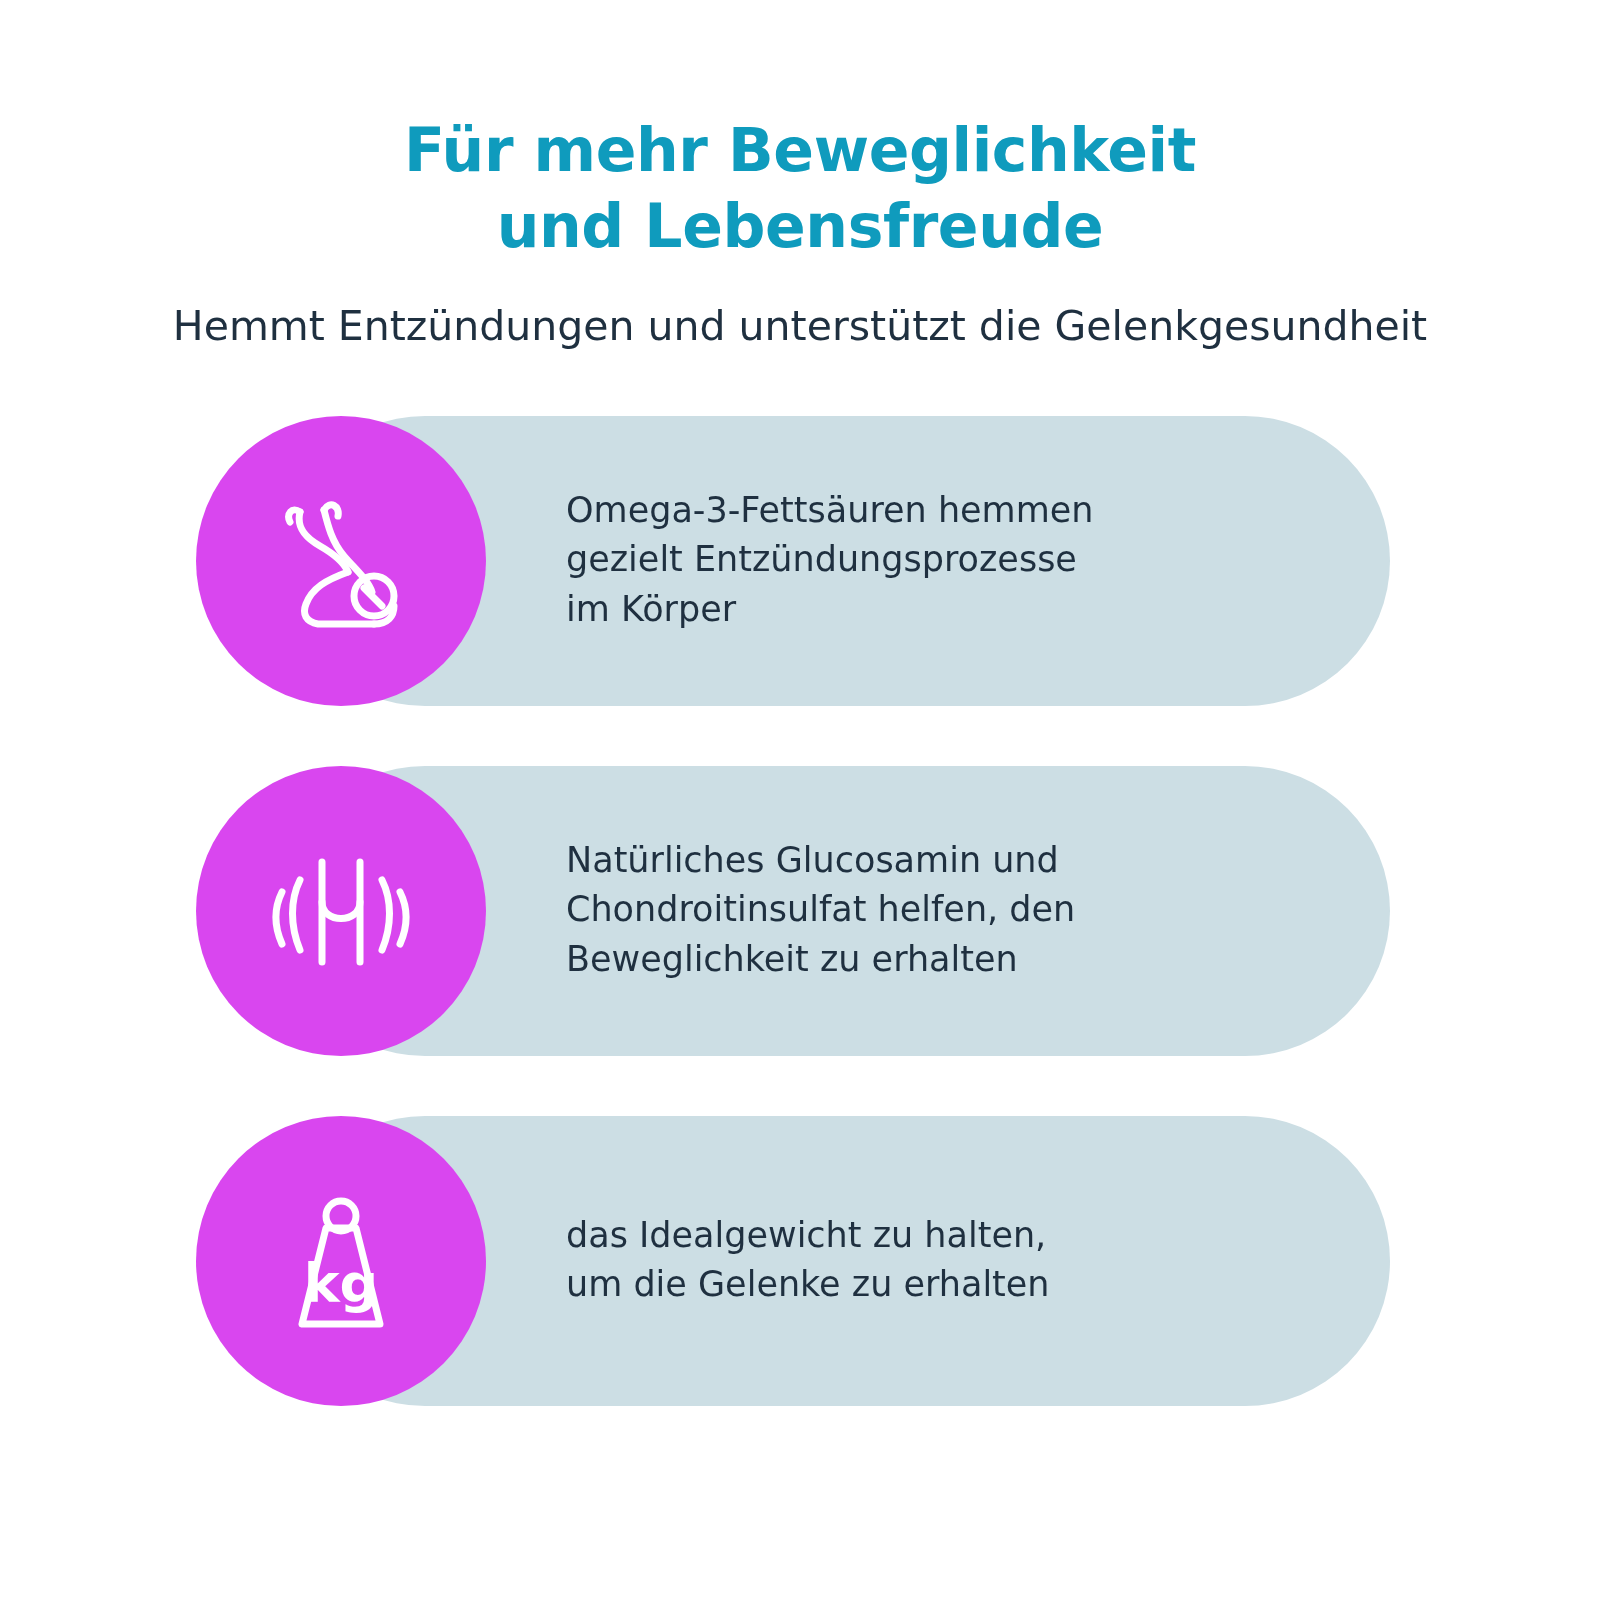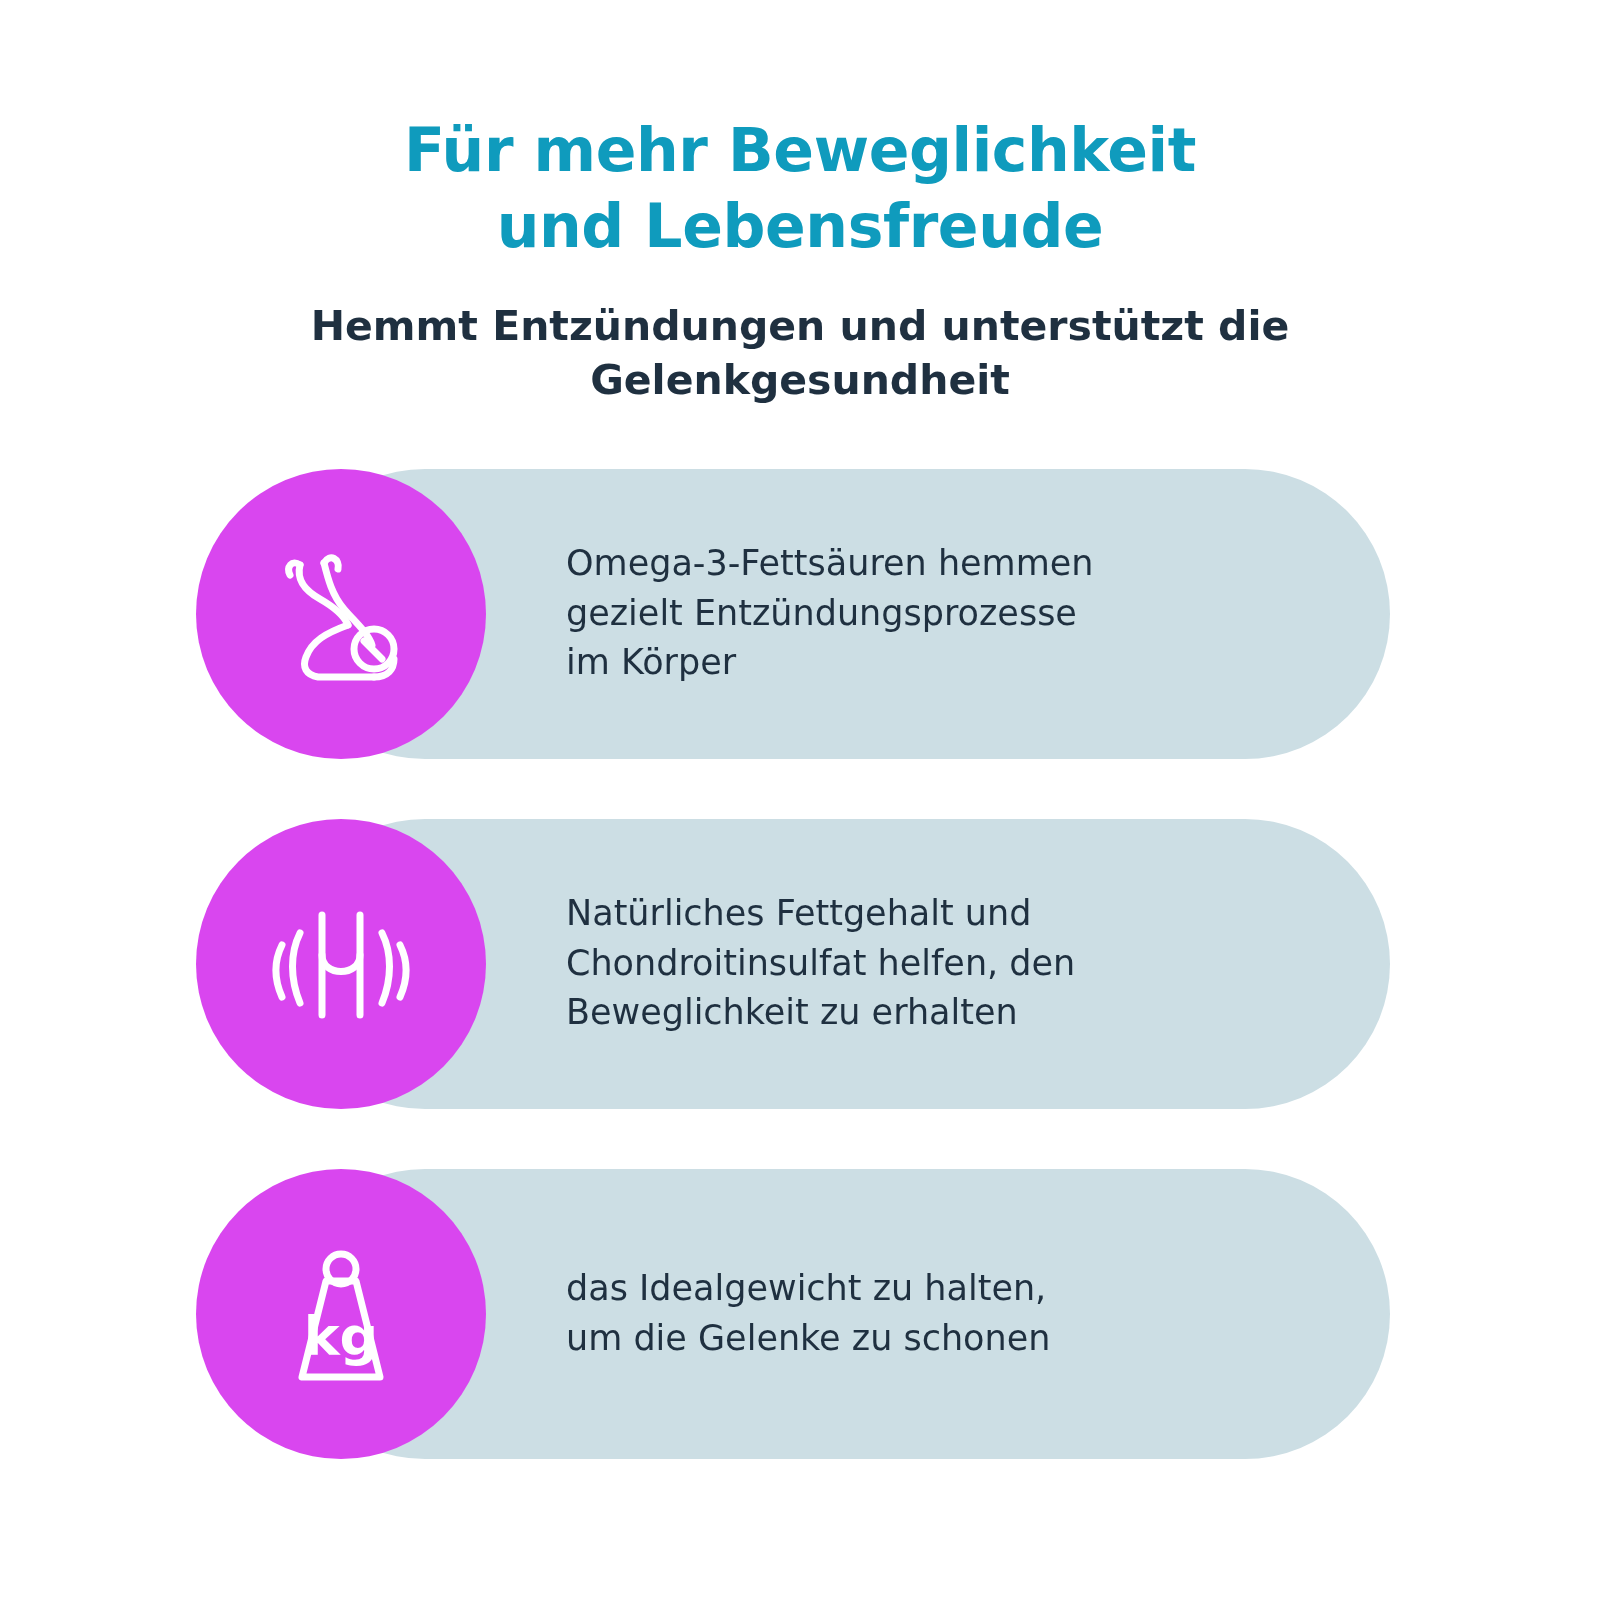--- a/index.html
+++ b/index.html
@@ -34,21 +34,21 @@
     margin: 0 auto;
     max-width: 1100px;
   }
   .title .line {
     display: block;
   }
   .subtitle {
     margin: 36px auto 0;
     color: #1f3040;
     font-size: 41px;
-    font-weight: 700;
+    font-weight: 400;
     line-height: 1.3;
     max-width: 1400px;
   }
 
   
   .features {
     margin-top: 62px;
     position: relative;
   }
   .feature-row {
@@ -144,35 +144,35 @@
           <path d="M66 36 L66 76 C66 98, 104 98, 104 76 L104 36"></path>
           <path d="M66 76 L66 136"></path>
           <path d="M104 76 L104 136"></path>
           <path d="M44 54 C34 74, 34 100, 44 124"></path>
           <path d="M126 54 C136 74, 136 100, 126 124"></path>
           <path d="M26 66 C18 82, 18 100, 26 118"></path>
           <path d="M144 66 C152 82, 152 100, 144 118"></path>
         </svg>
       </div>
       <div class="feature-text">
-        <span class="tline">Natürliches Fettgehalt und</span>
+        <span class="tline">Natürliches Glucosamin und</span>
         <span class="tline">Chondroitinsulfat helfen, den</span>
         <span class="tline">Beweglichkeit zu erhalten</span>
       </div>
     </div>
 
     <div class="feature-row">
       <div class="pill"></div>
       <div class="icon-circle">
         <svg width="170" height="170" viewBox="0 0 170 170" fill="none" stroke="#ffffff" stroke-width="7" stroke-linecap="round" stroke-linejoin="round">
           <circle cx="85" cy="40" r="15"></circle>
           <path d="M70 52 L46 148 L124 148 L100 52 Z"></path>
           <text x="85" y="126" font-family="DejaVu Sans, Liberation Sans, sans-serif" font-size="54" font-weight="700" fill="#ffffff" stroke="none" text-anchor="middle">kg</text>
         </svg>
       </div>
       <div class="feature-text">
         <span class="tline">das Idealgewicht zu halten,</span>
-        <span class="tline">um die Gelenke zu schonen</span>
+        <span class="tline">um die Gelenke zu erhalten</span>
       </div>
     </div>
 
   </div>
 </div>
 
 </body></html>

